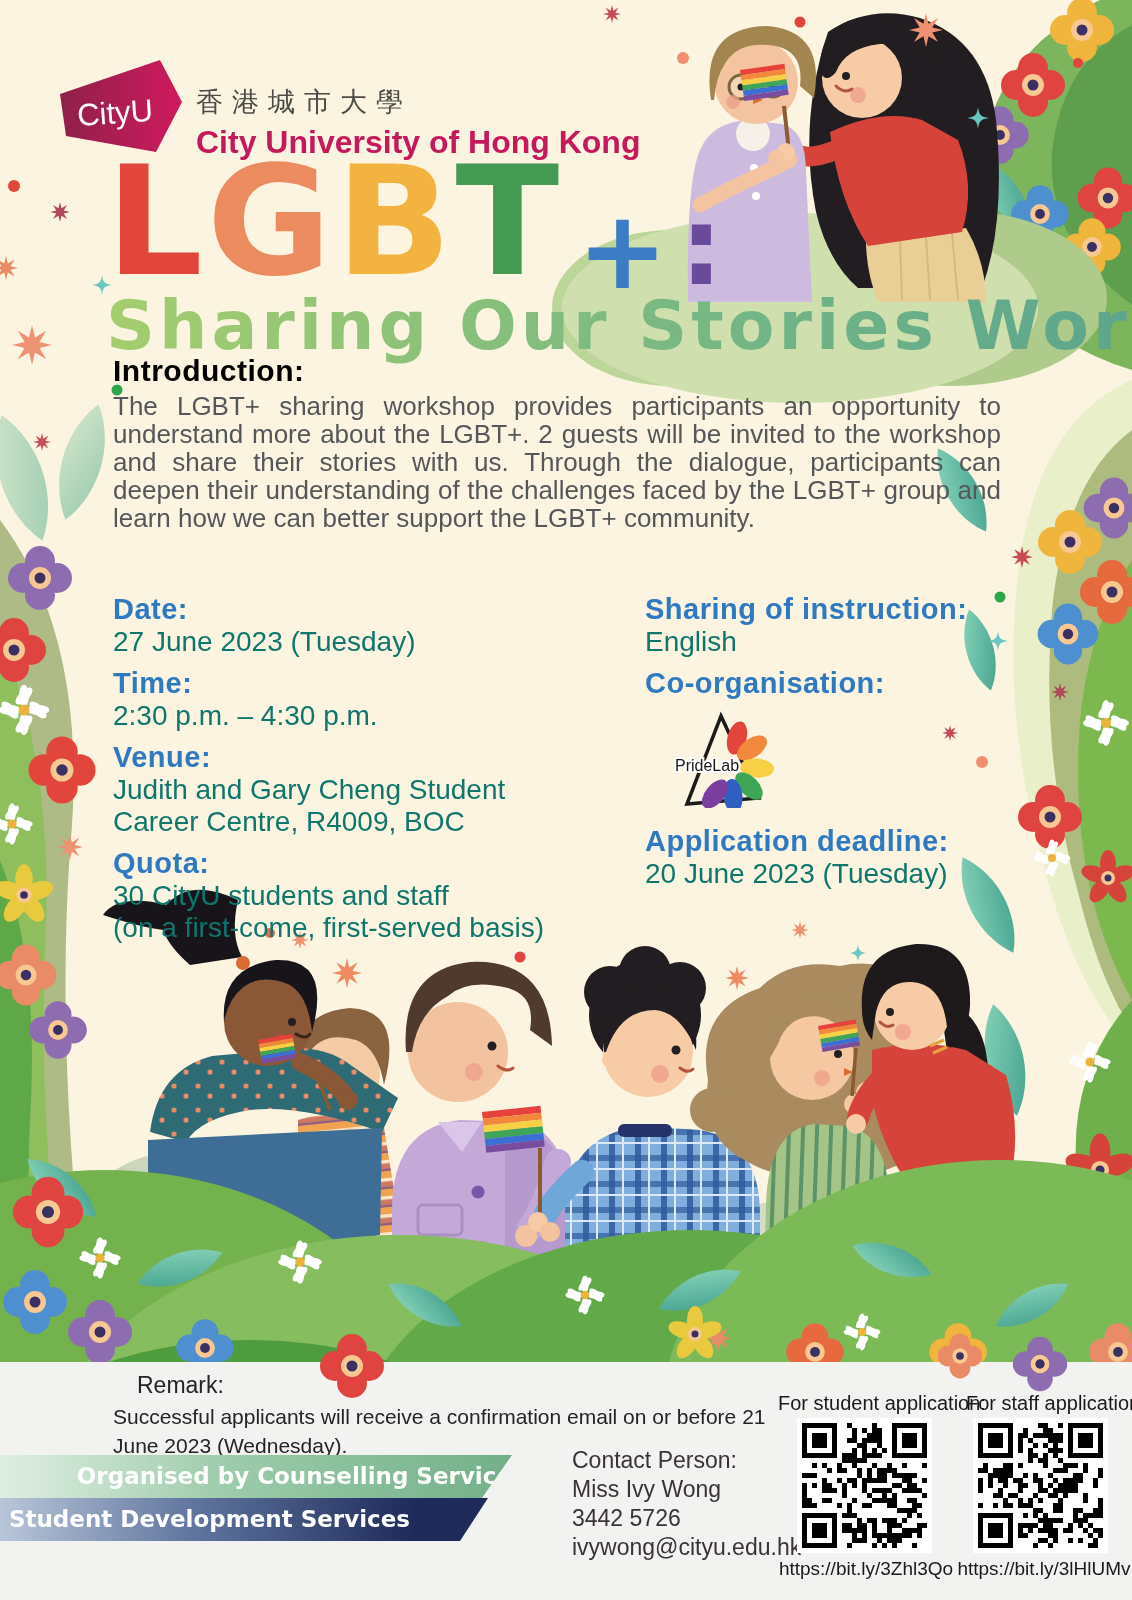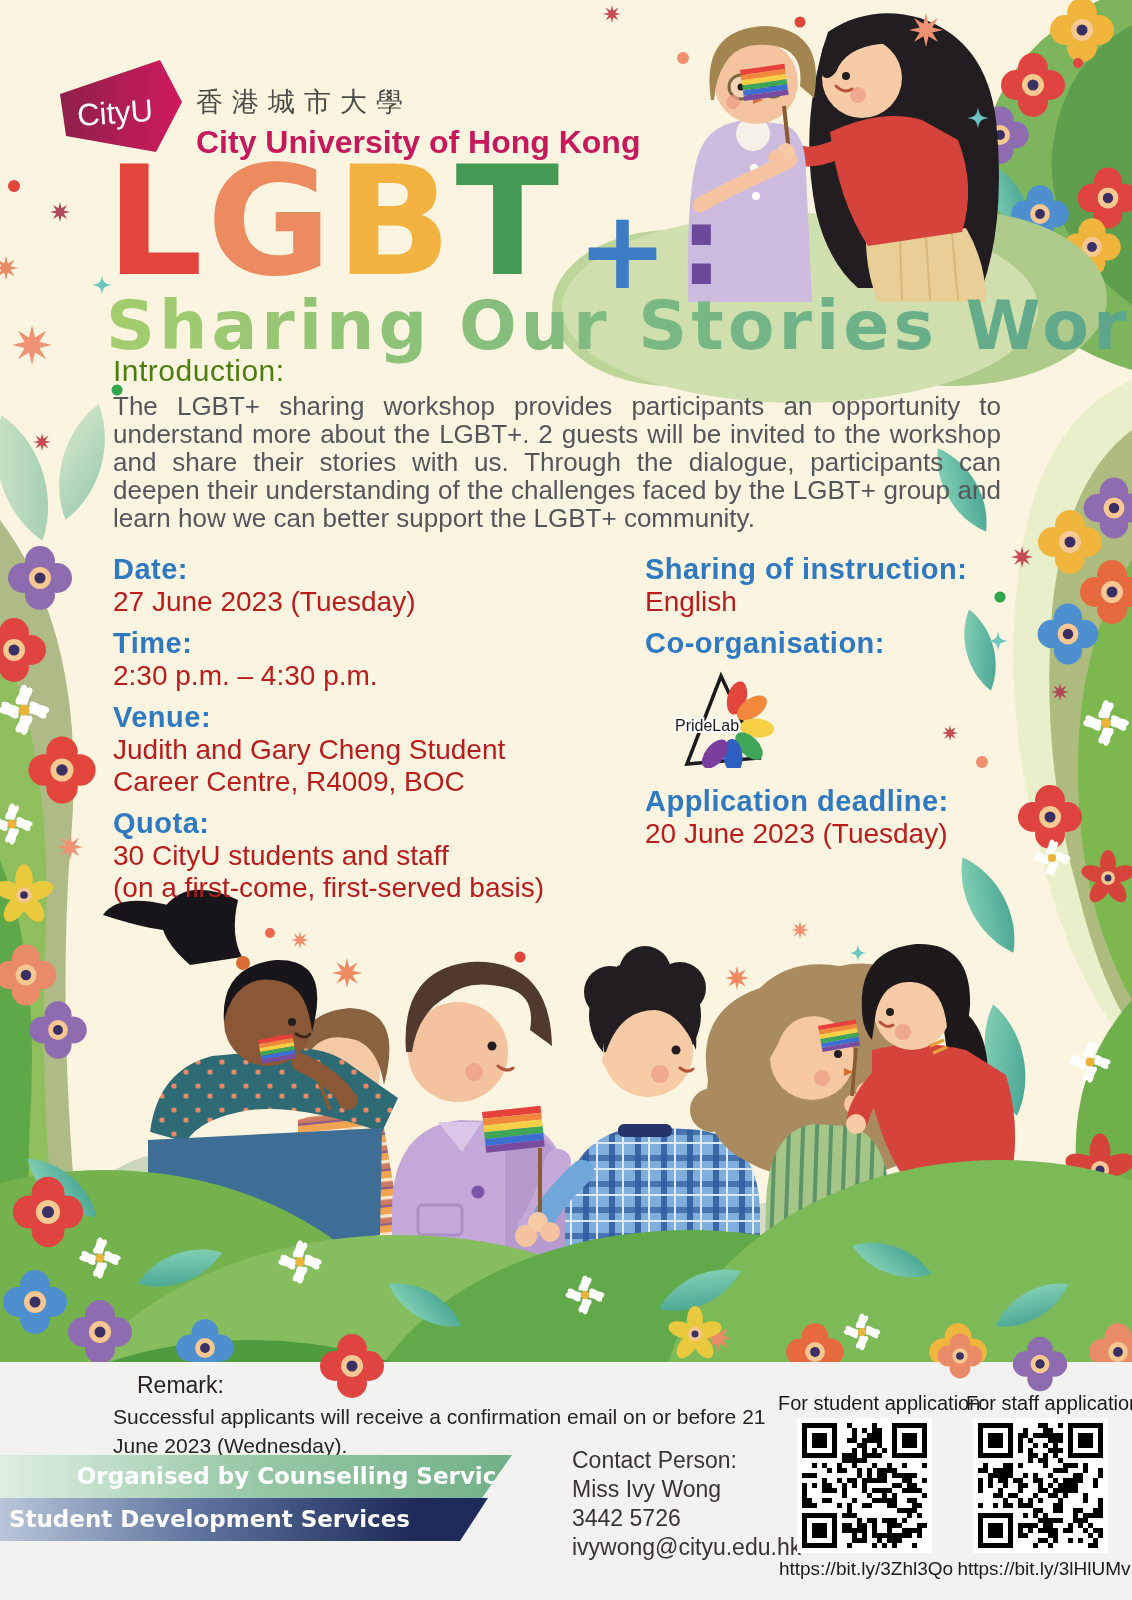--- a/index.html
+++ b/index.html
@@ -17,29 +17,29 @@
   .title{left:106px;top:146px;font-weight:700;font-family:"DejaVu Sans",sans-serif;line-height:1;white-space:nowrap;}
   .title span{display:inline-block;font-size:152px;margin-right:4px;}
   .t-l{color:#E2453C;} .t-g{color:#ED8B60;} .t-b{color:#F2B341;} .t-t{color:#449A53;}
   .t-plus{color:#3B7CC4;font-size:108px !important;position:relative;top:14px;margin-left:14px !important;}
   .t-colon{color:#6A4B9B;font-size:108px !important;position:relative;top:10px;margin-left:8px !important;}
   .subtitle{left:106px;top:286px;font-size:68px;font-weight:800;letter-spacing:4px;white-space:nowrap;
             font-family:"DejaVu Sans",sans-serif;
             background:linear-gradient(90deg,#A4CD6E 0%,#6FB387 55%,#4E9B92 100%);
             -webkit-background-clip:text;background-clip:text;color:transparent;}
   
-  .intro-h{left:113px;top:354px;font-size:30px;font-weight:normal;color:#4d7c0f;letter-spacing:.5px;}
+  .intro-h{left:113px;top:354px;font-size:30px;font-weight:bold;color:#000000;letter-spacing:.5px;}
   .intro-b{left:113px;top:392px;width:888px;font-size:26px;line-height:28px;color:#55565A;text-align:justify;}
   
-  .col{display:flex;flex-direction:column;}
+  .col{display:flex;flex-direction:column;margin-top:40px;}
   .col-left{left:113px;top:552px;width:510px;}
   .col-right{left:645px;top:552px;width:450px;}
   .d-item{margin-bottom:8px;}
   .d-label{font-size:29px;font-weight:bold;color:#2E79C0;line-height:34px;letter-spacing:.5px;}
-  .d-value{font-size:28px;color:#b91c1c;line-height:32px;}
+  .d-value{font-size:28px;color:#0f766e;line-height:32px;}
   .prl{margin:4px 0;}
   
   .remark-h{left:113px;top:1372px;font-size:23px;color:#262226;margin-left:24px;}
   .remark-b{left:113px;top:1402px;width:680px;font-size:21px;line-height:29px;color:#262226;}
   .banner{left:0;height:43px;color:#FFF;font-weight:bold;text-align:right;
           font-family:"DejaVu Sans",sans-serif;}
   .banner-green{top:1455px;width:512px;font-size:23px;line-height:43px;padding-right:0;
       background:linear-gradient(90deg,#DFEEE2 0%,#9CCBAA 45%,#72B088 100%);
       clip-path:polygon(0 0,100% 0,calc(100% - 30px) 100%,0 100%);}
   .banner-green span{margin-right:52px;}

